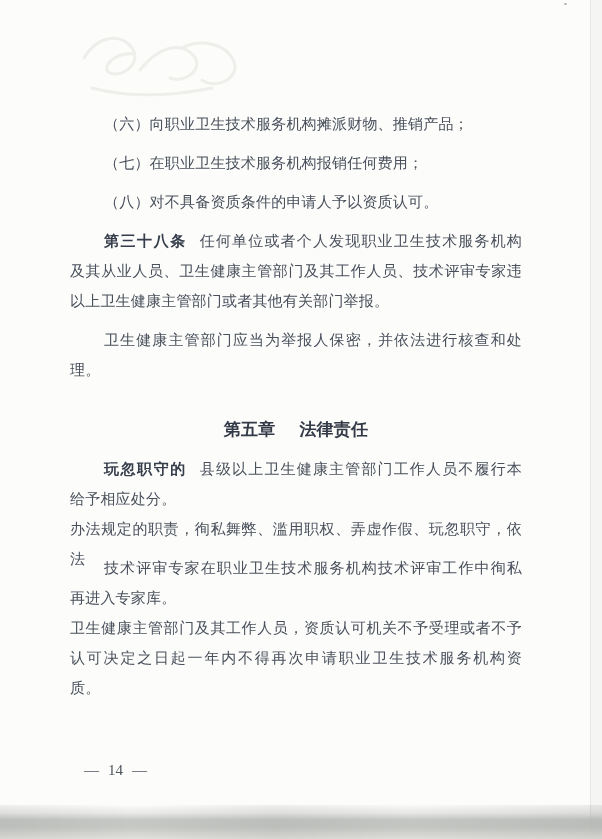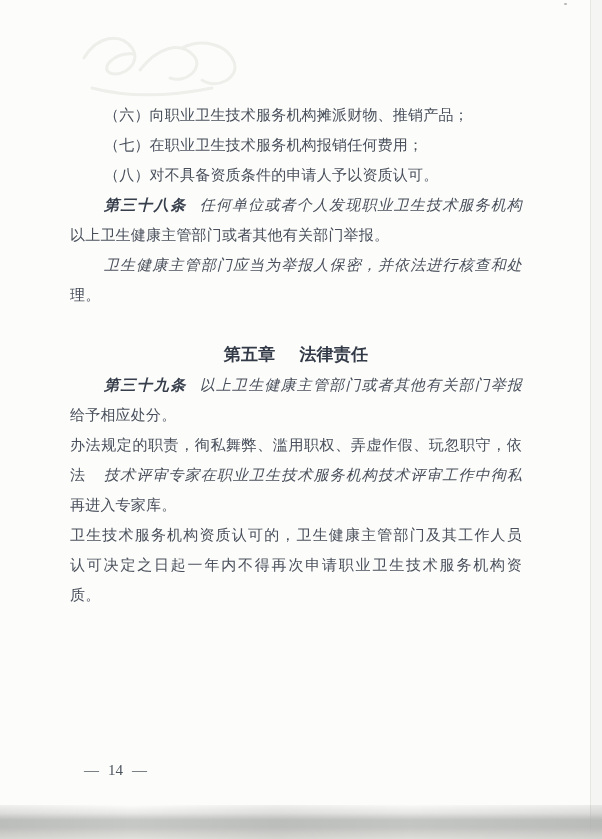--- a/index.html
+++ b/index.html
@@ -50,22 +50,22 @@
     height: 30px; line-height: 30px;
     letter-spacing: 0.2px;
     white-space: nowrap;
   }
   .line.justify {
     white-space: normal;
     text-align: justify;
     text-align-last: justify;
     text-justify: inter-character;
   }
-  .line.indent { padding-left: 34px; }
-  .line.justify.indent { padding-left: 34px; font-style: italic; }
+  .line.indent { padding-left: 34px; margin-top: 9px; }
+  .line.justify.indent { padding-left: 34px; }
   b.term { font-weight: bold; color: #363e4b; margin-right: 13px; letter-spacing: 0.6px; }
   .line.heading {
     margin-top: 30px;
     text-align: left; text-align-last: center;
     font-weight: bold; font-size: 17px; color: #333a47;
     padding-left: 0;
   }
   .line.heading .hgap { display: inline-block; width: 24px; }
 
   
@@ -89,30 +89,31 @@
     </g>
   </svg>
 
   <div class="corner-speck"></div>
 
   <div class="doc">
       <div class="line indent"><span>（六）向职业卫生技术服务机构摊派财物、推销产品；</span></div>
       <div class="line indent"><span>（七）在职业卫生技术服务机构报销任何费用；</span></div>
       <div class="line indent"><span>（八）对不具备资质条件的申请人予以资质认可。</span></div>
       <div class="line indent justify"><b class="term">第三十八条</b><span>任何单位或者个人发现职业卫生技术服务机构</span></div>
+      <div class="line justify"><span>及其从业人员、卫生健康主管部门及其工作人员、技术评审专家违</span></div>
       <div class="line"><span>以上卫生健康主管部门或者其他有关部门举报。</span></div>
       <div class="line indent justify"><span>卫生健康主管部门应当为举报人保密，并依法进行核查和处</span></div>
       <div class="line"><span>理。</span></div>
       <div class="line heading"><span>第五章</span><span class="hgap"></span><span>法律责任</span></div>
-      <div class="line indent justify"><b class="term">第三十九条</b><span>以上卫生健康主管部门或者其他有关部门举报</span></div>
+      <div class="line indent justify"><b class="term">玩忽职守的</b><span>县级以上卫生健康主管部门工作人员不履行本</span></div>
       <div class="line"><span>给予相应处分。</span></div>
       <div class="line justify"><span>办法规定的职责，徇私舞弊、滥用职权、弄虚作假、玩忽职守，依法</span></div>
       <div class="line indent justify"><span>技术评审专家在职业卫生技术服务机构技术评审工作中徇私</span></div>
       <div class="line"><span>再进入专家库。</span></div>
-      <div class="line justify"><span>卫生技术服务机构资质认可的，卫生健康主管部门及其工作人员</span></div>
+      <div class="line justify"><span>卫生健康主管部门及其工作人员，资质认可机关不予受理或者不予</span></div>
       <div class="line justify"><span>认可决定之日起一年内不得再次申请职业卫生技术服务机构资</span></div>
       <div class="line"><span>质。</span></div>
     </div>
 
   <div class="footer">
     <span>—</span>
     <span>14</span>
     <span>—</span>
   </div>
 

